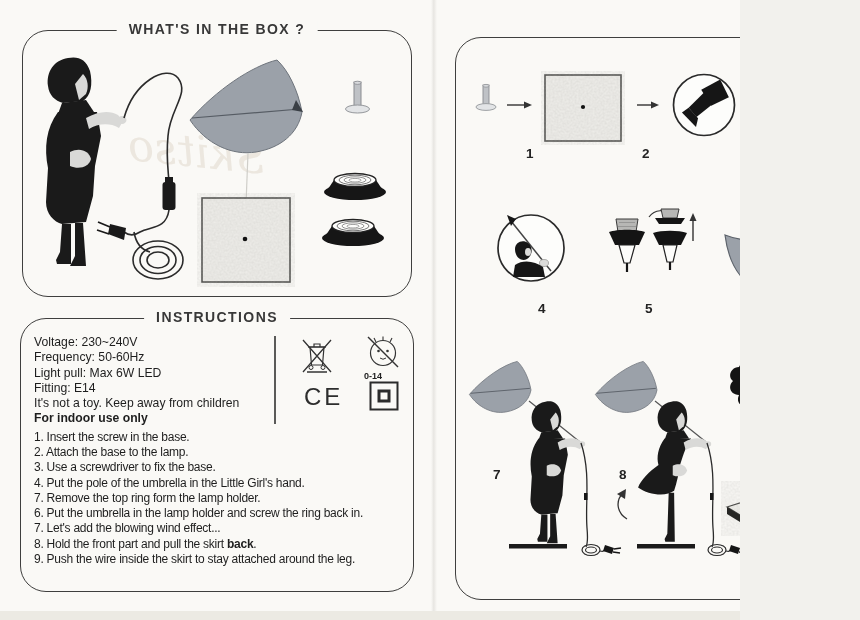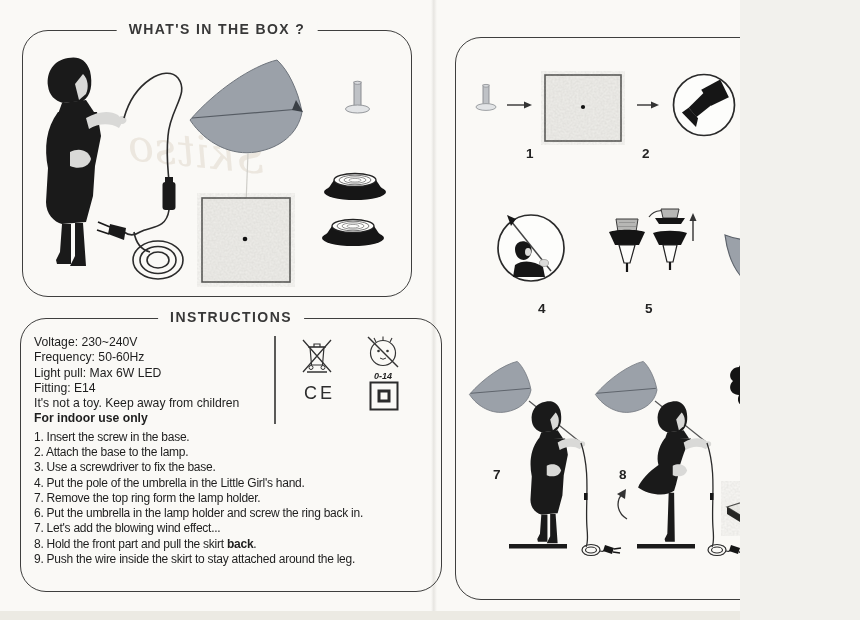--- a/index.html
+++ b/index.html
@@ -4,40 +4,40 @@
 <style>
   html,body{margin:0;padding:0;}
   body{width:860px;height:620px;background:#f2f1ed;font-family:"Liberation Sans",sans-serif;}
   .sheet{position:relative;width:740px;height:620px;background:#faf9f6;overflow:hidden;}
   .fold{position:absolute;left:431px;top:0;width:6px;height:620px;
         background:linear-gradient(90deg,rgba(0,0,0,0) 0%,rgba(120,115,105,0.14) 45%,rgba(0,0,0,0) 100%);}
   .edge-b{position:absolute;left:0;top:611px;width:860px;height:9px;background:#eceae3;}
   .edge-r{position:absolute;left:853px;top:0;width:7px;height:620px;background:#edebe5;}
   .panel{position:absolute;border:1.6px solid #3f3f3e;border-radius:26px;}
   .p1{left:22px;top:30px;width:388px;height:265px;}
-  .p2{left:20px;top:318px;width:392px;height:272px;padding-left:28px;}
+  .p2{left:20px;top:318px;width:392px;height:272px;}
   .p3{left:455px;top:37px;width:393px;height:561px;}
   .ptitle{position:absolute;top:-10px;left:50%;transform:translateX(-50%);background:#faf9f6;
           padding:0 12px;margin:0;font-size:14px;font-weight:bold;letter-spacing:1.4px;color:#383838;
           white-space:nowrap;}
   .watermark{position:absolute;left:105px;top:95px;font-family:"DejaVu Serif",serif;font-style:italic;
              font-size:44px;color:rgba(186,168,140,0.22);transform:scaleX(-1) rotate(-6deg);
              pointer-events:none;}
   .illus{position:absolute;left:1px;top:1px;}
   .textcol{position:absolute;left:13px;top:16px;width:372px;color:#1e1e1e;}
   .spec{font-size:12.2px;line-height:15.3px;white-space:nowrap;}
   .spec.bold{font-weight:bold;}
   .steps{margin-top:3px;}
   .step{font-size:12px;line-height:15.25px;letter-spacing:-0.25px;white-space:nowrap;}
   .step b{letter-spacing:-0.25px;}
   .divider{position:absolute;left:253px;top:17px;width:1.5px;height:88px;background:#5a5a58;}
   .icon{position:absolute;}
-  .agelabel{position:absolute;left:343px;top:52px;width:38px;text-align:center;
-            font-size:9px;font-weight:bold;color:#222;font-style:italic;}
-  .celabel{position:absolute;left:283px;top:64px;font-size:18px;letter-spacing:3px;color:#2d2d2d;}
+  .agelabel{position:absolute;left:343px;top:52px;width:38px;
+            font-size:9px;font-weight:bold;color:#222;}
+  .celabel{position:absolute;left:283px;top:64px;font-size:24px;letter-spacing:3px;color:#2d2d2d;}
   .num{position:absolute;font-size:13.5px;font-weight:bold;color:#232323;}
 </style>
 </head>
 <body>
 
 <div class="sheet">
   <div class="fold"></div>
   <div class="edge-b"></div>
   <div class="edge-r"></div>
 

